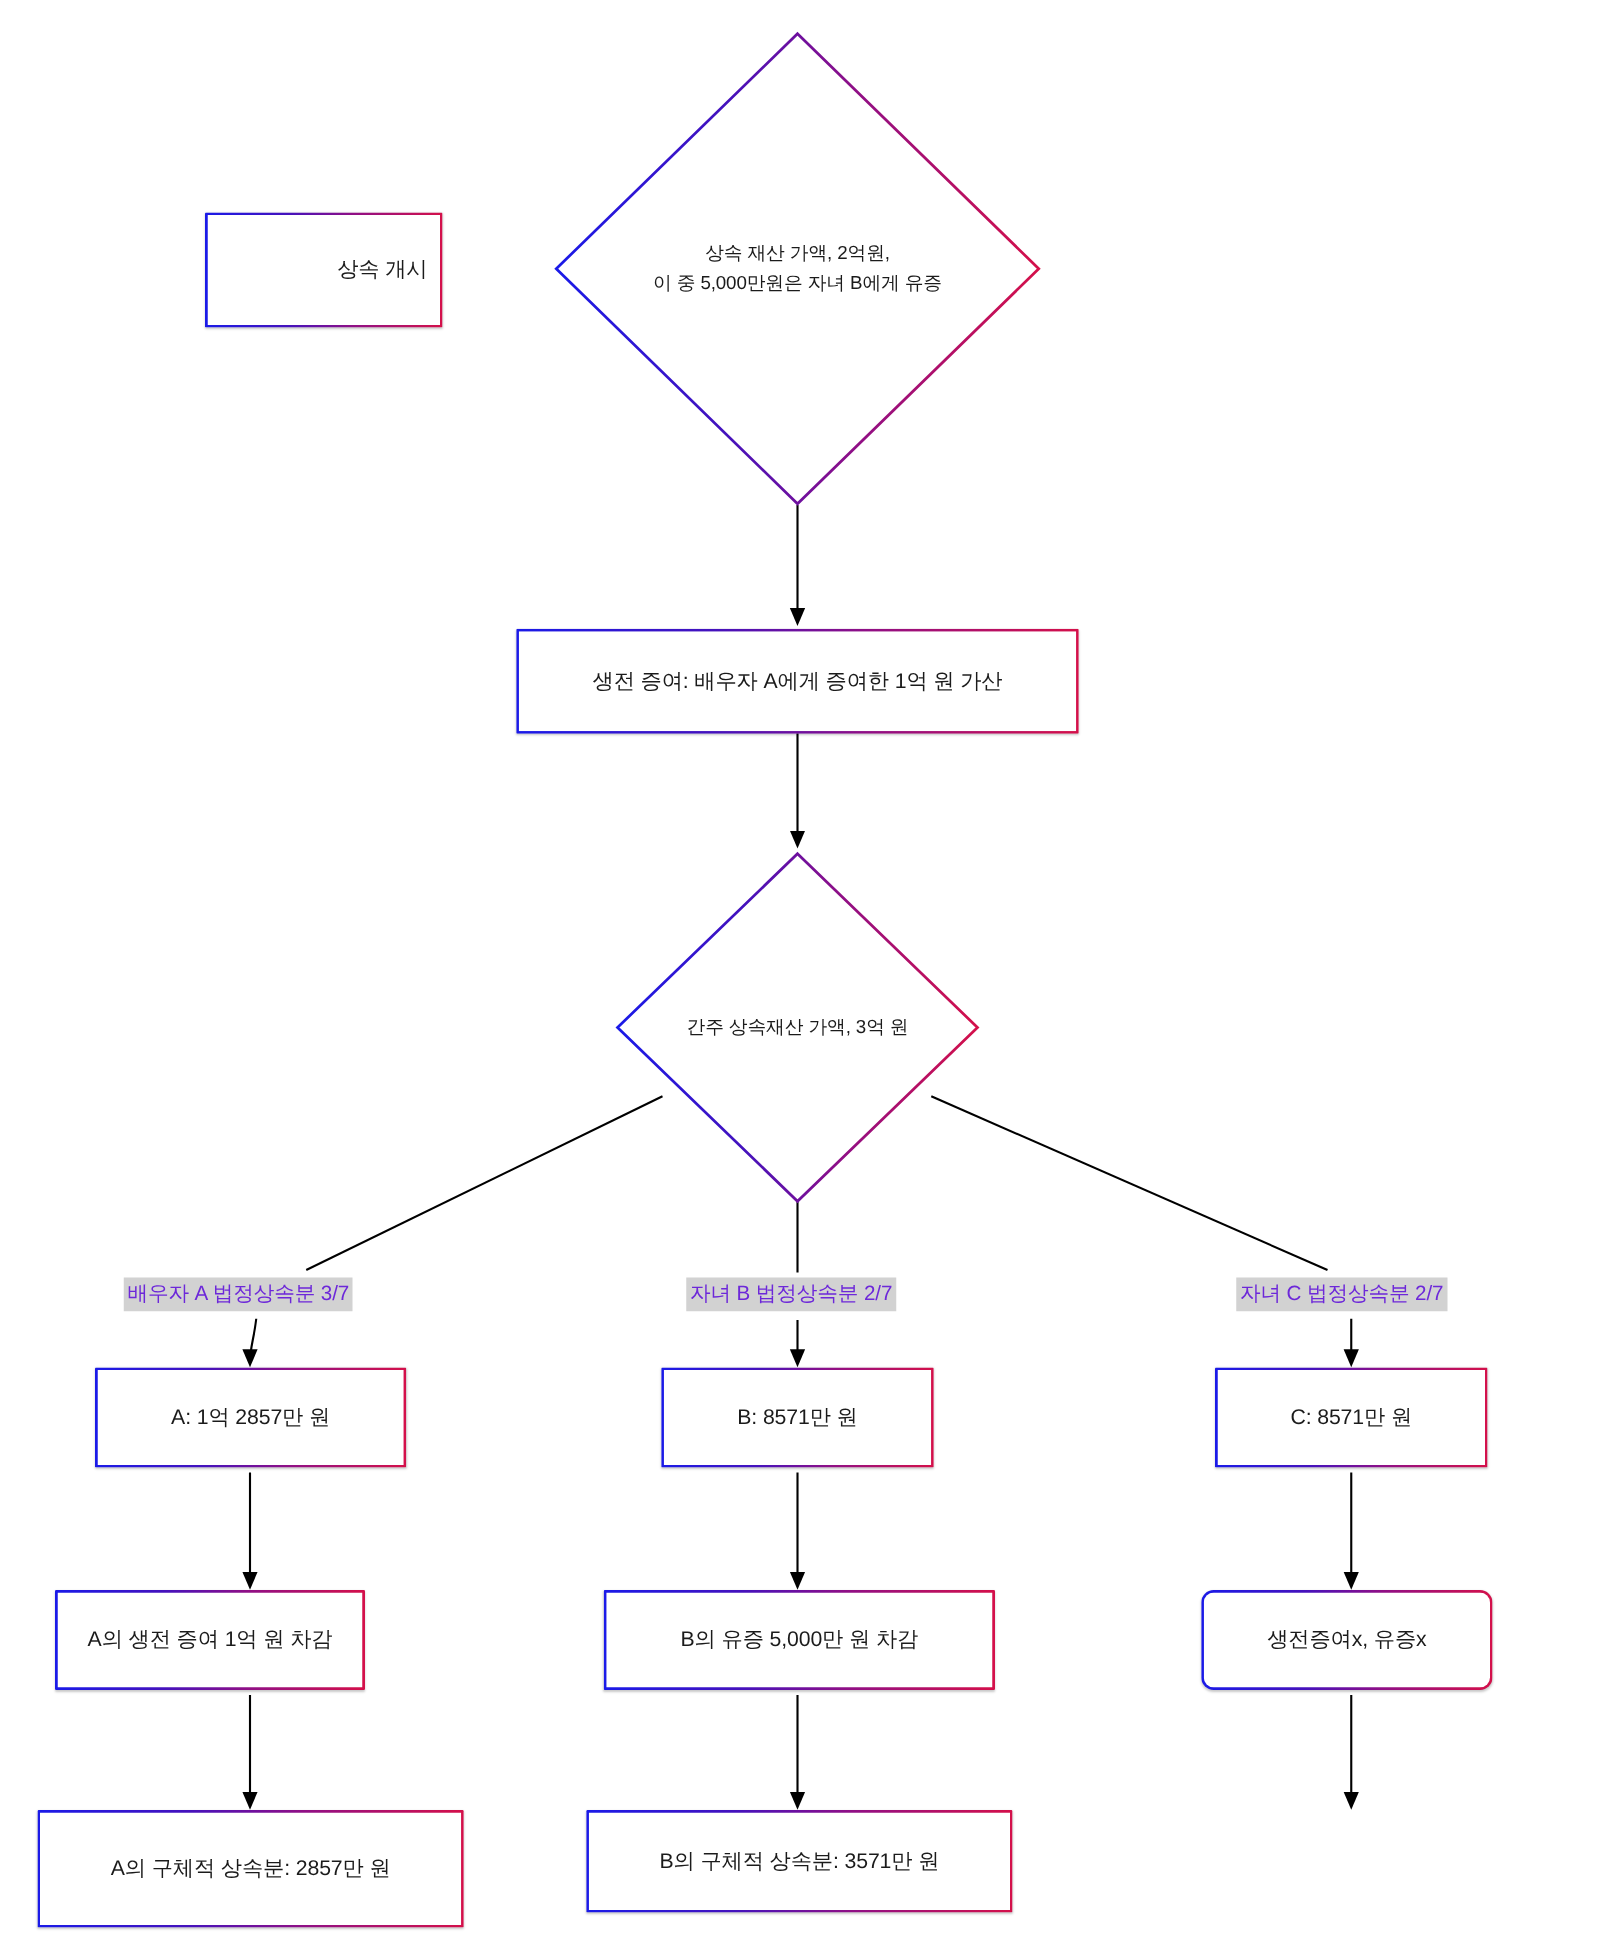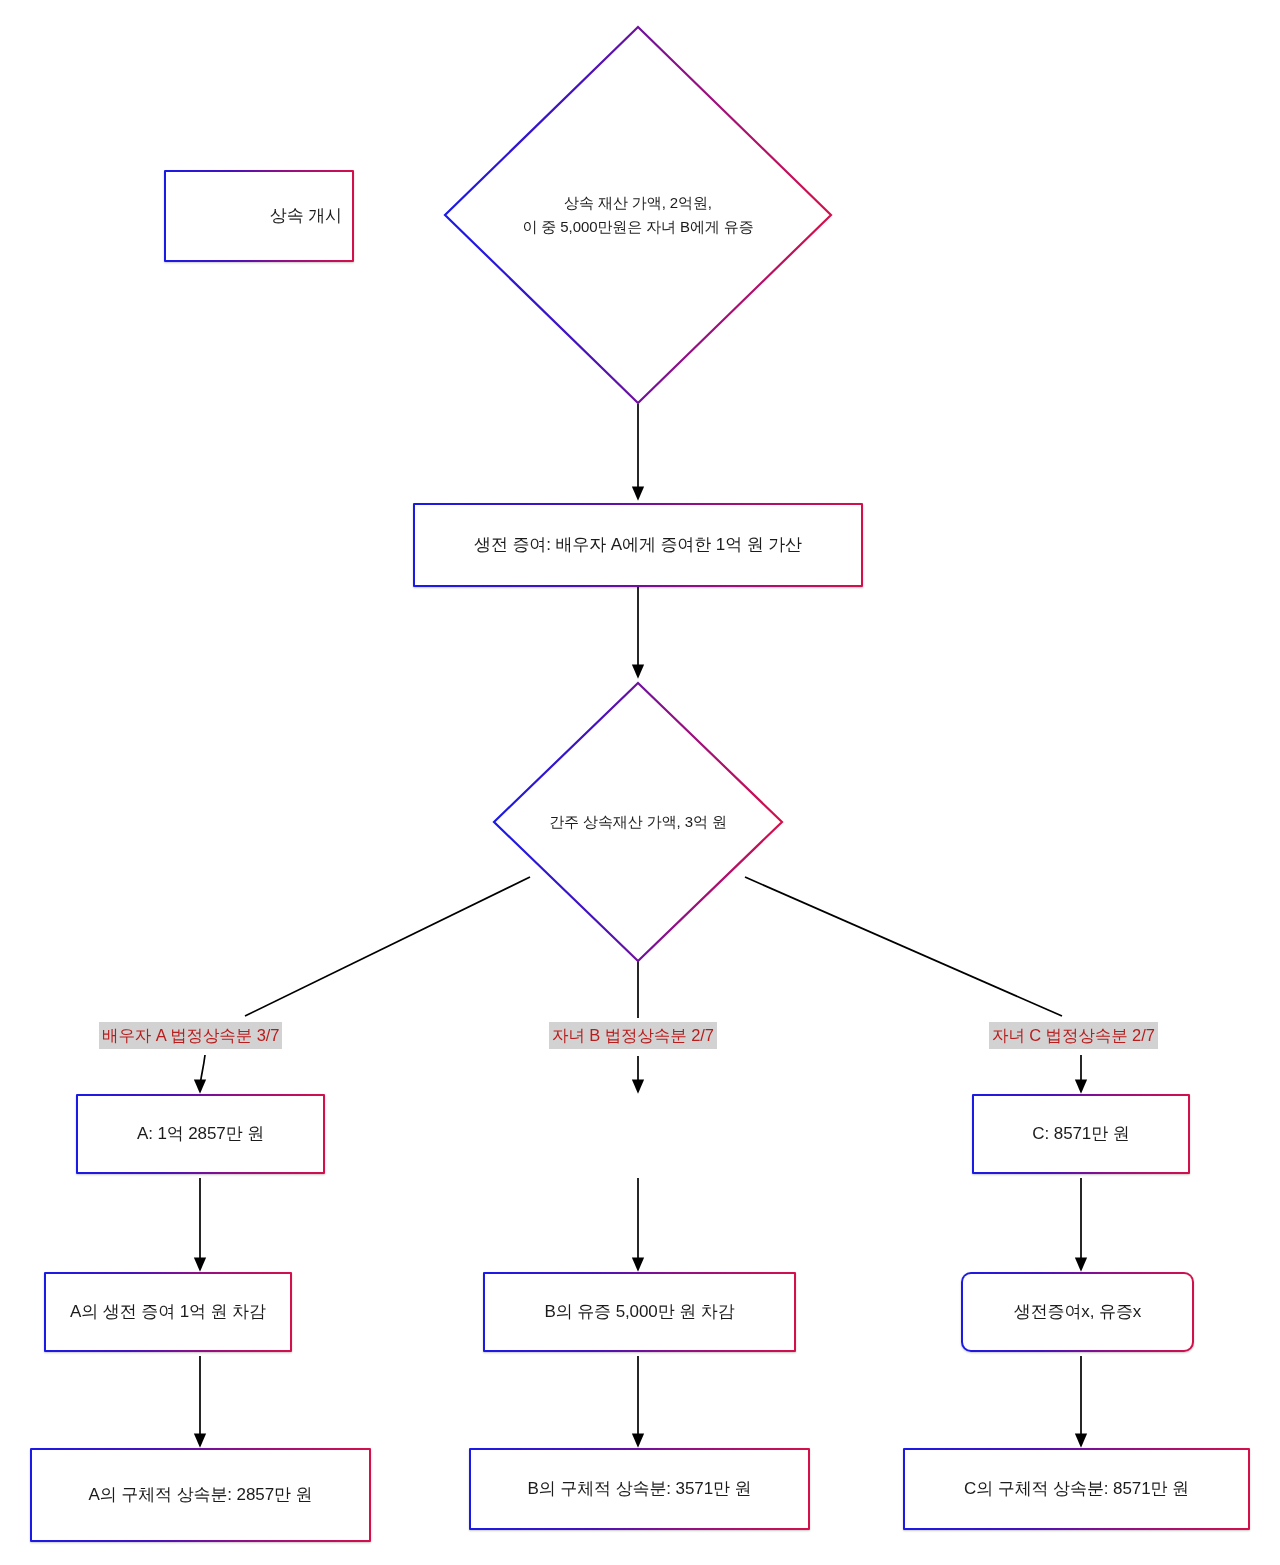--- a/index.html
+++ b/index.html
@@ -77,21 +77,21 @@
     font-size: 15px;
     line-height: 1.6;
     letter-spacing: -0.1px;
     white-space: pre-line;
     pointer-events: none;
   }
   
   .edge-label {
     position: absolute;
     background: #d2d2d2;
-    color: #b91c1c;
+    color: #6d28d9;
     font-size: 16.5px;
     line-height: 1.35;
     padding: 2px 3px 3px 3px;
     white-space: nowrap;
     z-index: 4;
     letter-spacing: -0.1px;
   }
 </style>
 </head>
 <body>
@@ -173,37 +173,37 @@
   <div class="edge-label" style="left:549px; top:1022px;">
     <span>자녀 B 법정상속분 2/7</span>
   </div>
   <div class="edge-label" style="left:989px; top:1022px;">
     <span>자녀 C 법정상속분 2/7</span>
   </div>
 
   <div class="node-box" style="left:76px; top:1094px; width:249px; height:80px;">
     <span class="node-text">A: 1억 2857만 원</span>
   </div>
+  <div class="node-box" style="left:529px; top:1094px; width:218px; height:80px;">
+    <span class="node-text">B: 8571만 원</span>
+  </div>
   <div class="node-box" style="left:972px; top:1094px; width:218px; height:80px;">
     <span class="node-text">C: 8571만 원</span>
   </div>
 
   <div class="node-box" style="left:44px; top:1272px; width:248px; height:80px;">
     <span class="node-text">A의 생전 증여 1억 원 차감</span>
   </div>
   <div class="node-box" style="left:483px; top:1272px; width:313px; height:80px;">
     <span class="node-text">B의 유증 5,000만 원 차감</span>
   </div>
   <div class="node-box" style="left:961px; top:1272px; width:233px; height:80px;border-radius:10px;">
     <span class="node-text">생전증여x, 유증x</span>
   </div>
 
   <div class="node-box" style="left:30px; top:1448px; width:341px; height:94px;">
     <span class="node-text">A의 구체적 상속분: 2857만 원</span>
   </div>
   <div class="node-box" style="left:469px; top:1448px; width:341px; height:82px;text-align:center;">
     <span class="node-text">B의 구체적 상속분: 3571만 원</span>
   </div>
-  <div class="node-box" style="left:903px; top:1448px; width:347px; height:82px;">
-    <span class="node-text">C의 구체적 상속분: 8571만 원</span>
-  </div>
 
 </div>
 
 </body></html>

